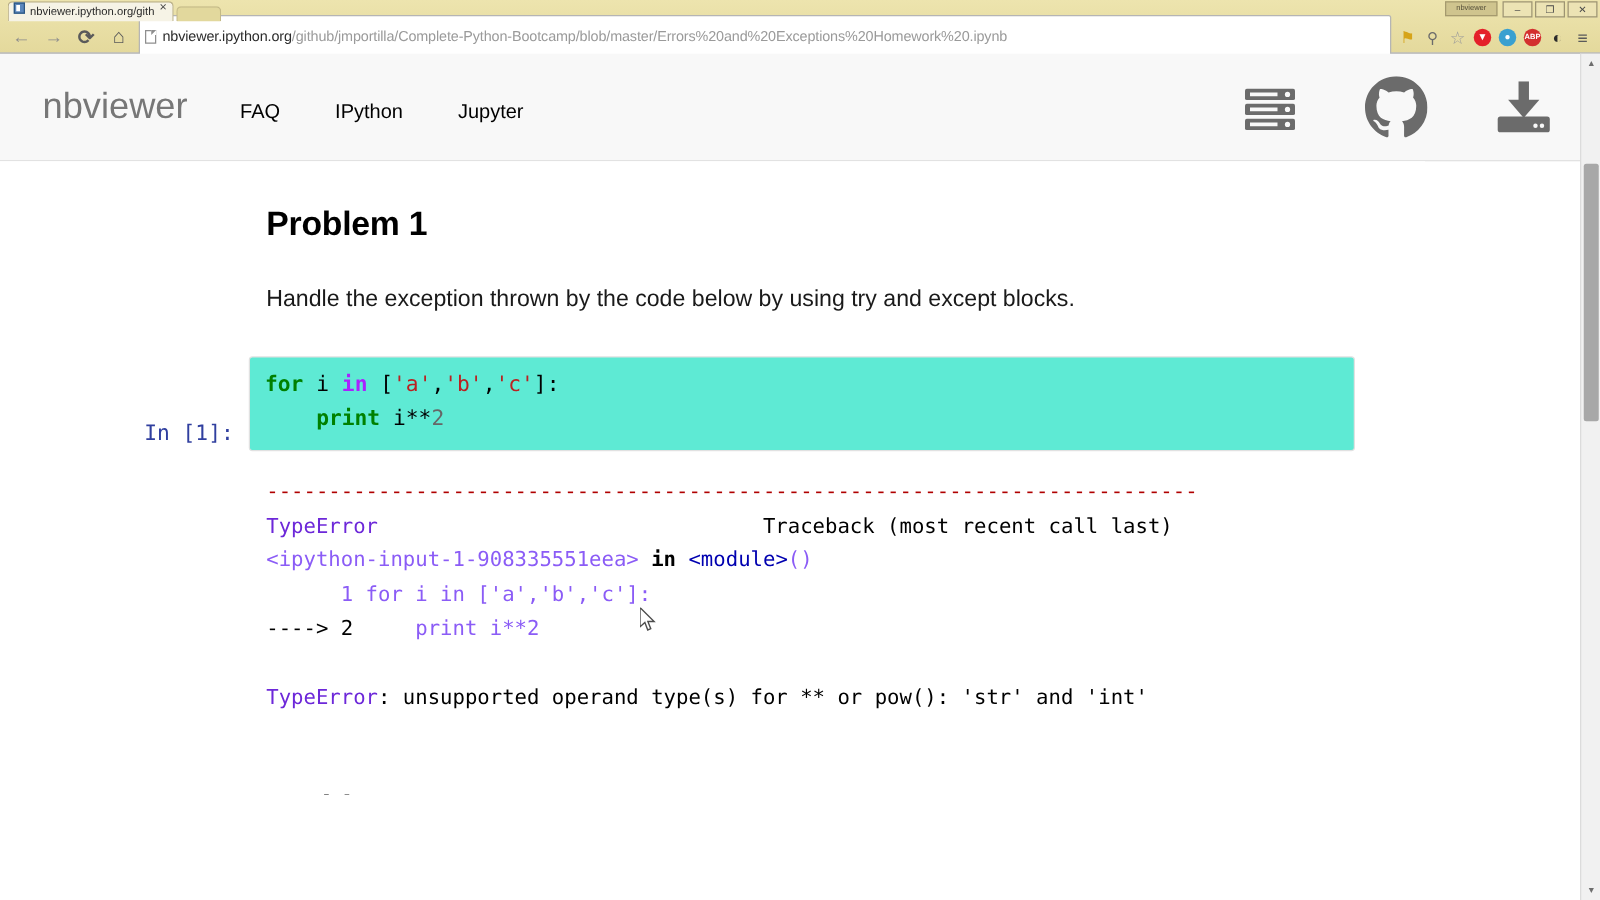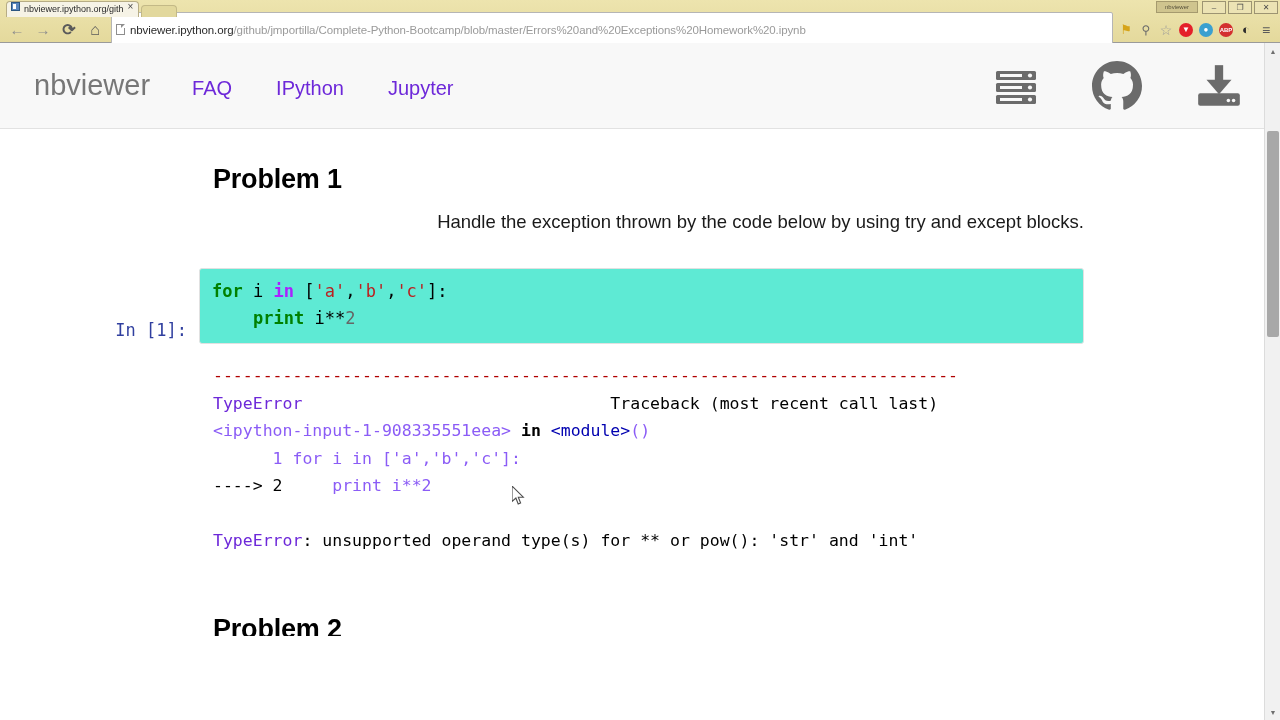--- a/index.html
+++ b/index.html
@@ -168,22 +168,22 @@
   }
   #nbv-nav { display: flex; align-items: baseline; gap: 0px; }
   #brand {
     font-size: 29px;
     color: #777777;
     font-weight: normal;
     margin-right: 42px;
     white-space: nowrap;
   }
   .navlink {
-    font-size: 20px;
-    color: #6d28d9;
+    font-size: 16px;
+    color: #000000;
     margin-right: 44px;
     white-space: nowrap;
     text-decoration: none;
   }
   .navlink:last-child { margin-right: 0; }
   #nbv-icons {
     margin-left: auto;
     display: flex;
     align-items: center;
     gap: 52px;
@@ -401,21 +401,21 @@
       </svg>
     </span>
   </div>
 </div>
 
 <div id="notebook">
   <div id="nb-inner">
 
     <h1 class="nb-h1">Problem 1</h1>
 
-    <p class="nb-p" style="margin-top:14px;text-align:right;">Handle the exception thrown by the code below by using try and except blocks.</p>
+    <p class="nb-p" style="margin-top:31px;">Handle the exception thrown by the code below by using try and except blocks.</p>
 
     <div class="cell-row" style="margin-top:32px;">
       <div class="prompt">In [1]:</div>
       <div class="codecell"><span class="k">for</span><span class="p"> </span><span class="n">i</span><span class="p"> </span><span class="ow">in</span><span class="p"> [</span><span class="s">'a'</span><span class="p">,</span><span class="s">'b'</span><span class="p">,</span><span class="s">'c'</span><span class="p">]:</span><span class="p">
     </span><span class="k">print</span><span class="p"> </span><span class="n">i</span><span class="p">**</span><span class="mi">2</span></div>
     </div>
 
     <div class="tb-block" style="margin-top:18px;"><span class="tb-sep">---------------------------------------------------------------------------</span>
 <span class="err-name">TypeError</span><span>                               </span><span>Traceback (most recent call last)</span>
 <span class="tb-green">&lt;ipython-input-1-908335551eea&gt;</span><span class="tb-bold"> in </span><span class="tb-blue">&lt;module&gt;</span><span class="tb-green">()</span>

